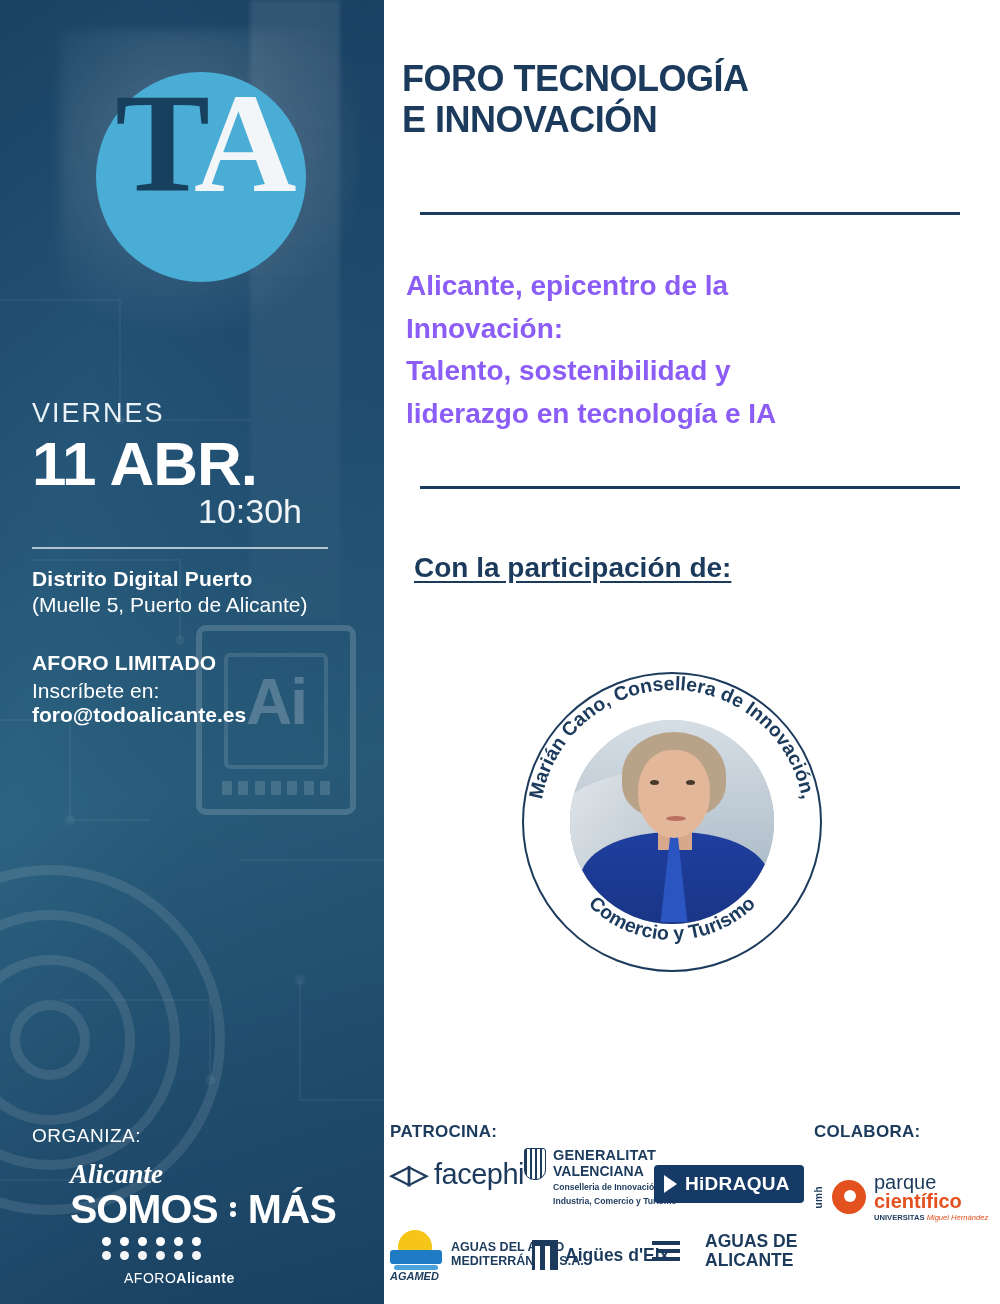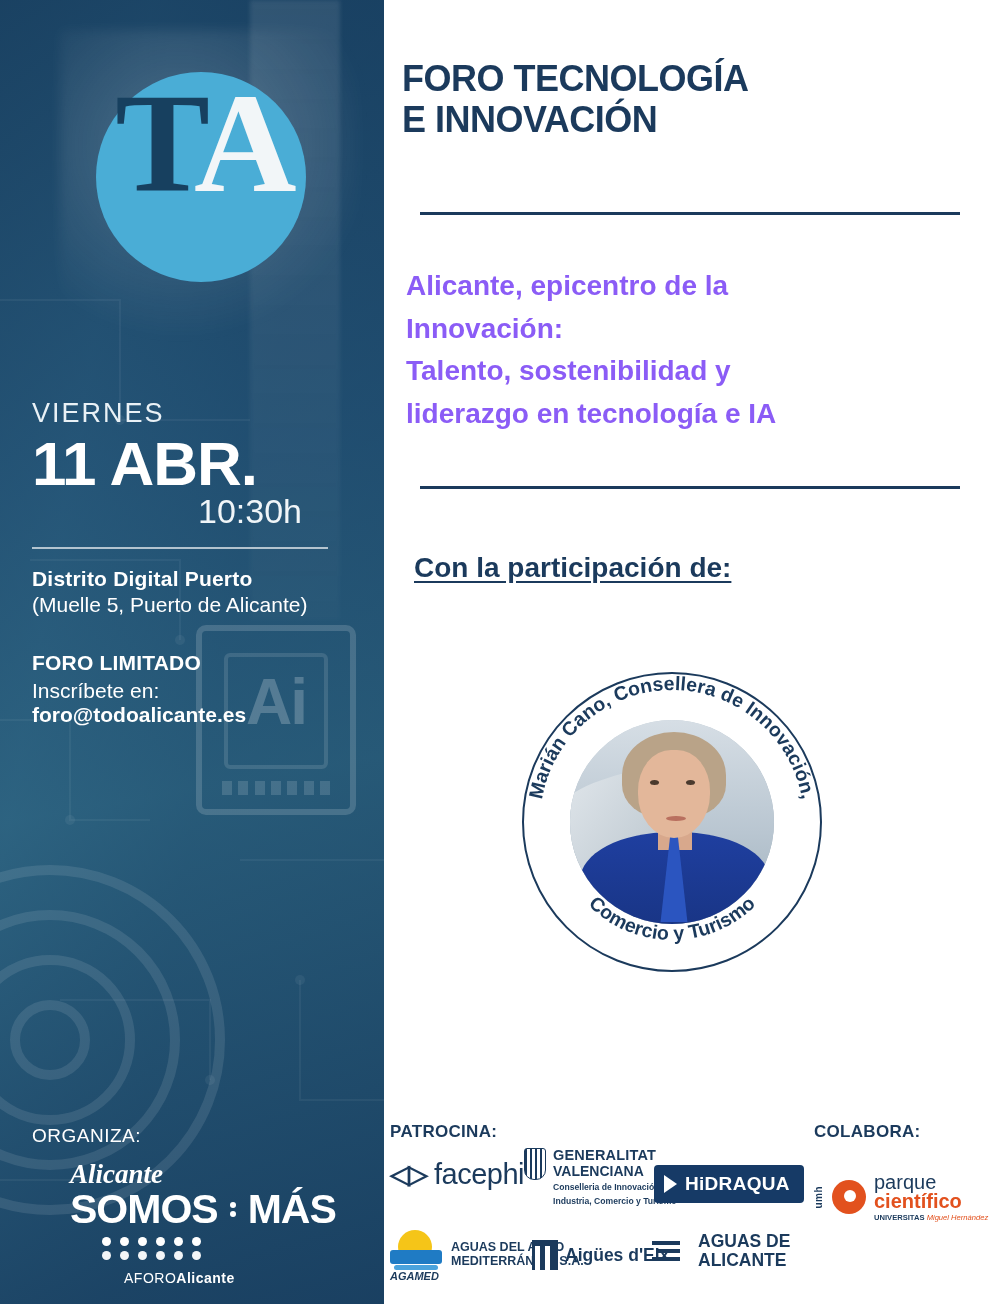--- a/index.html
+++ b/index.html
@@ -229,21 +229,21 @@
   .agamed-txt div:nth-child(2){ color:#1b3a5c; font-size:12.5px; font-weight:700; }
 
   
   .lg-elx { left: 148px; top: 1240px; display:flex; align-items:center; gap:7px; }
   .elx-mark { width: 26px; height: 30px; background:#1b3a5c; position:relative; }
   .elx-mark:before{ content:""; position:absolute; left:3px; top:6px; width:5px; height:24px; background:#fff; }
   .elx-mark:after{ content:""; position:absolute; left:13px; top:6px; width:5px; height:24px; background:#fff; }
   .elx-txt { color:#1b3a5c; font-size: 17.5px; font-weight: 700; }
 
   
-  .lg-aga { left: 268px; top: 1232px; display:flex; align-items:center; gap:18px; }
+  .lg-aga { left: 268px; top: 1232px; display:flex; align-items:center; gap:25px; }
   .aga-lines { display:flex; flex-direction:column; gap:4px; }
   .aga-lines i { display:block; width: 28px; height: 4px; background:#1b3a5c; }
   .aga-lines i:nth-child(2){ width: 24px; margin-left:4px; }
   .aga-lines i:nth-child(3){ width: 28px; }
   .aga-txt { color:#1b3a5c; font-size: 17.5px; font-weight: 700; line-height:1.08; }
 
   
   .lg-pc { left: 430px; top: 1172px; display:flex; align-items:center; gap:8px; }
   .pc-umh { color:#1b3a5c; font-size: 10px; font-weight:700; line-height:1; writing-mode: vertical-rl; transform: rotate(180deg); letter-spacing:.5px;}
   .pc-dot {
@@ -311,21 +311,21 @@
       </div>
     </div>
 
     <div class="left-content">
       <div class="weekday">VIERNES</div>
       <div class="bigdate">11 ABR.</div>
       <div class="time">10:30h</div>
       <div class="hrule"></div>
       <div class="place-bold">Distrito Digital Puerto</div>
       <div class="place-sub">(Muelle 5, Puerto de Alicante)</div>
-      <div class="aforo">FORO LIMITADO</div>
+      <div class="aforo">AFORO LIMITADO</div>
       <div class="inscribe">Inscríbete en:</div>
       <div class="mail">foro@todoalicante.es</div>
     </div>
 
     <div class="organiza-wrap">
       <div class="organiza-label">ORGANIZA:</div>
       <div class="somosmas">
         <div class="sm-alicante">Alicante</div>
         <div class="sm-main">
           <span>SOMOS</span>

